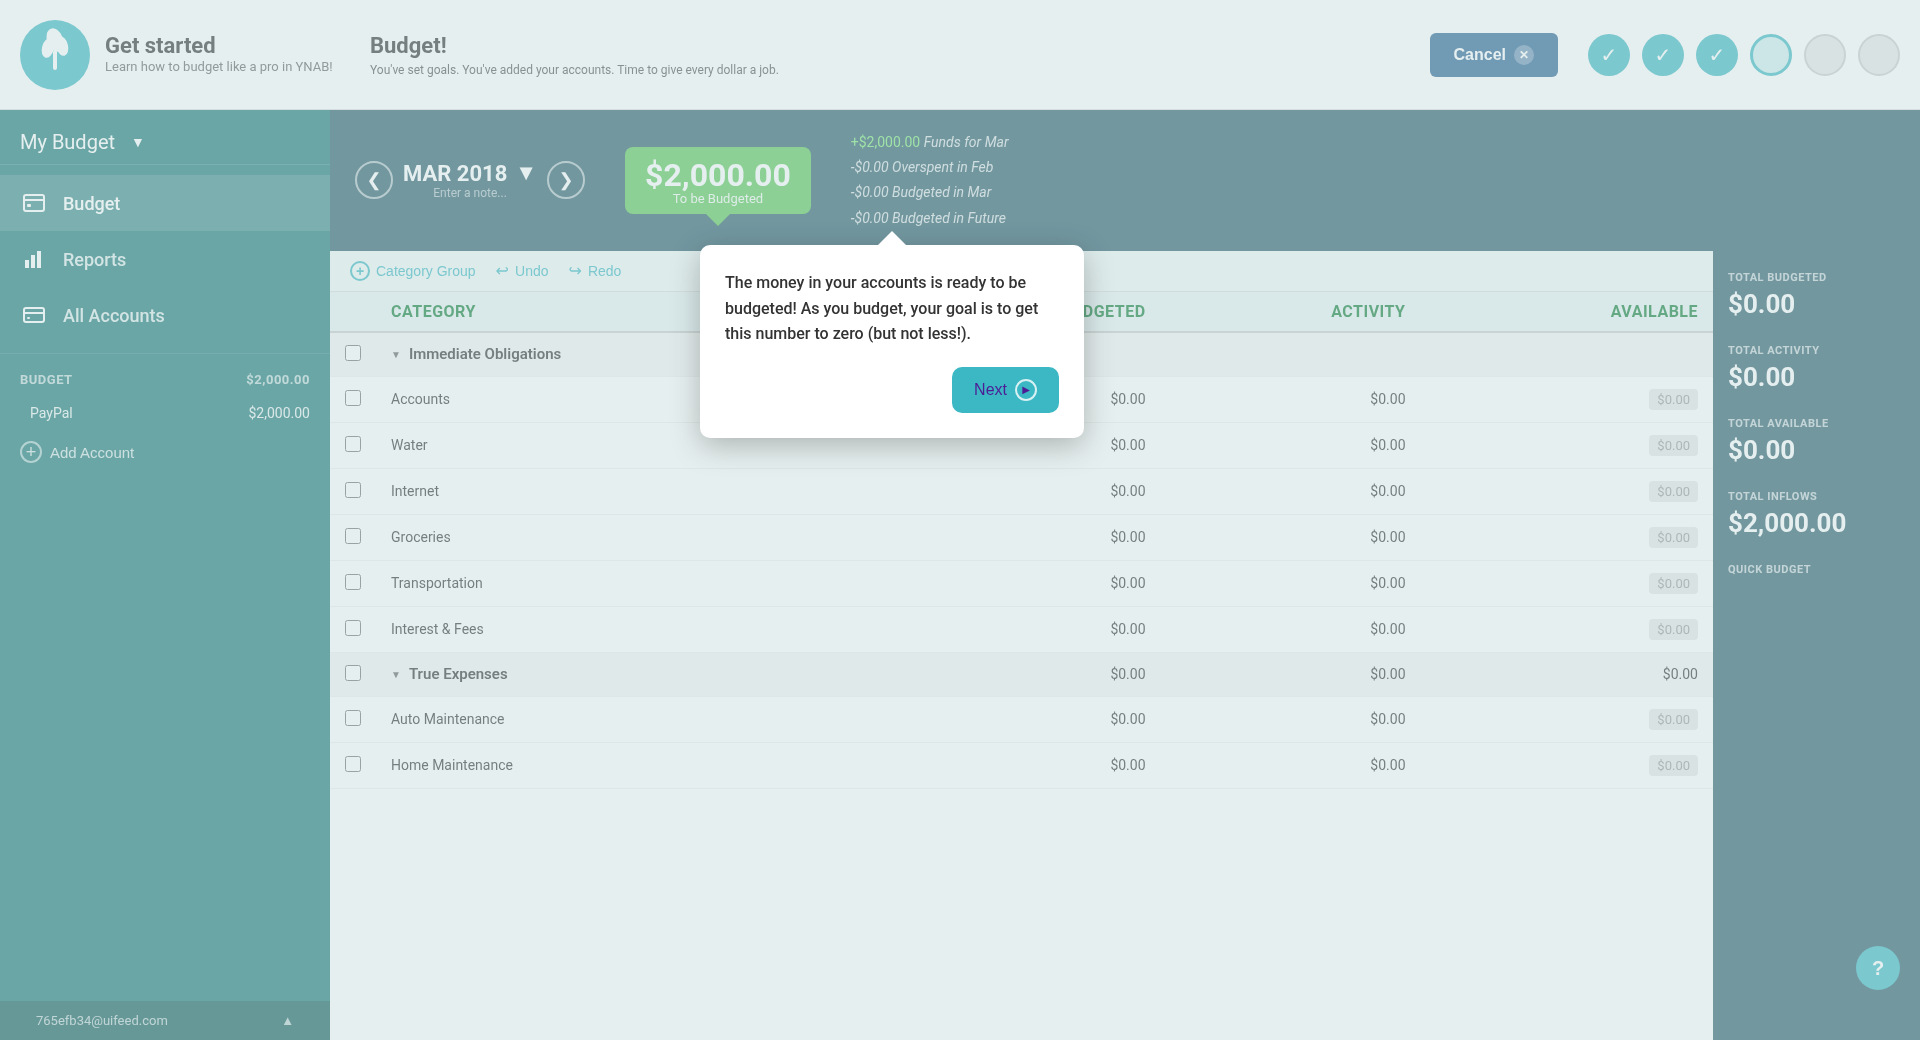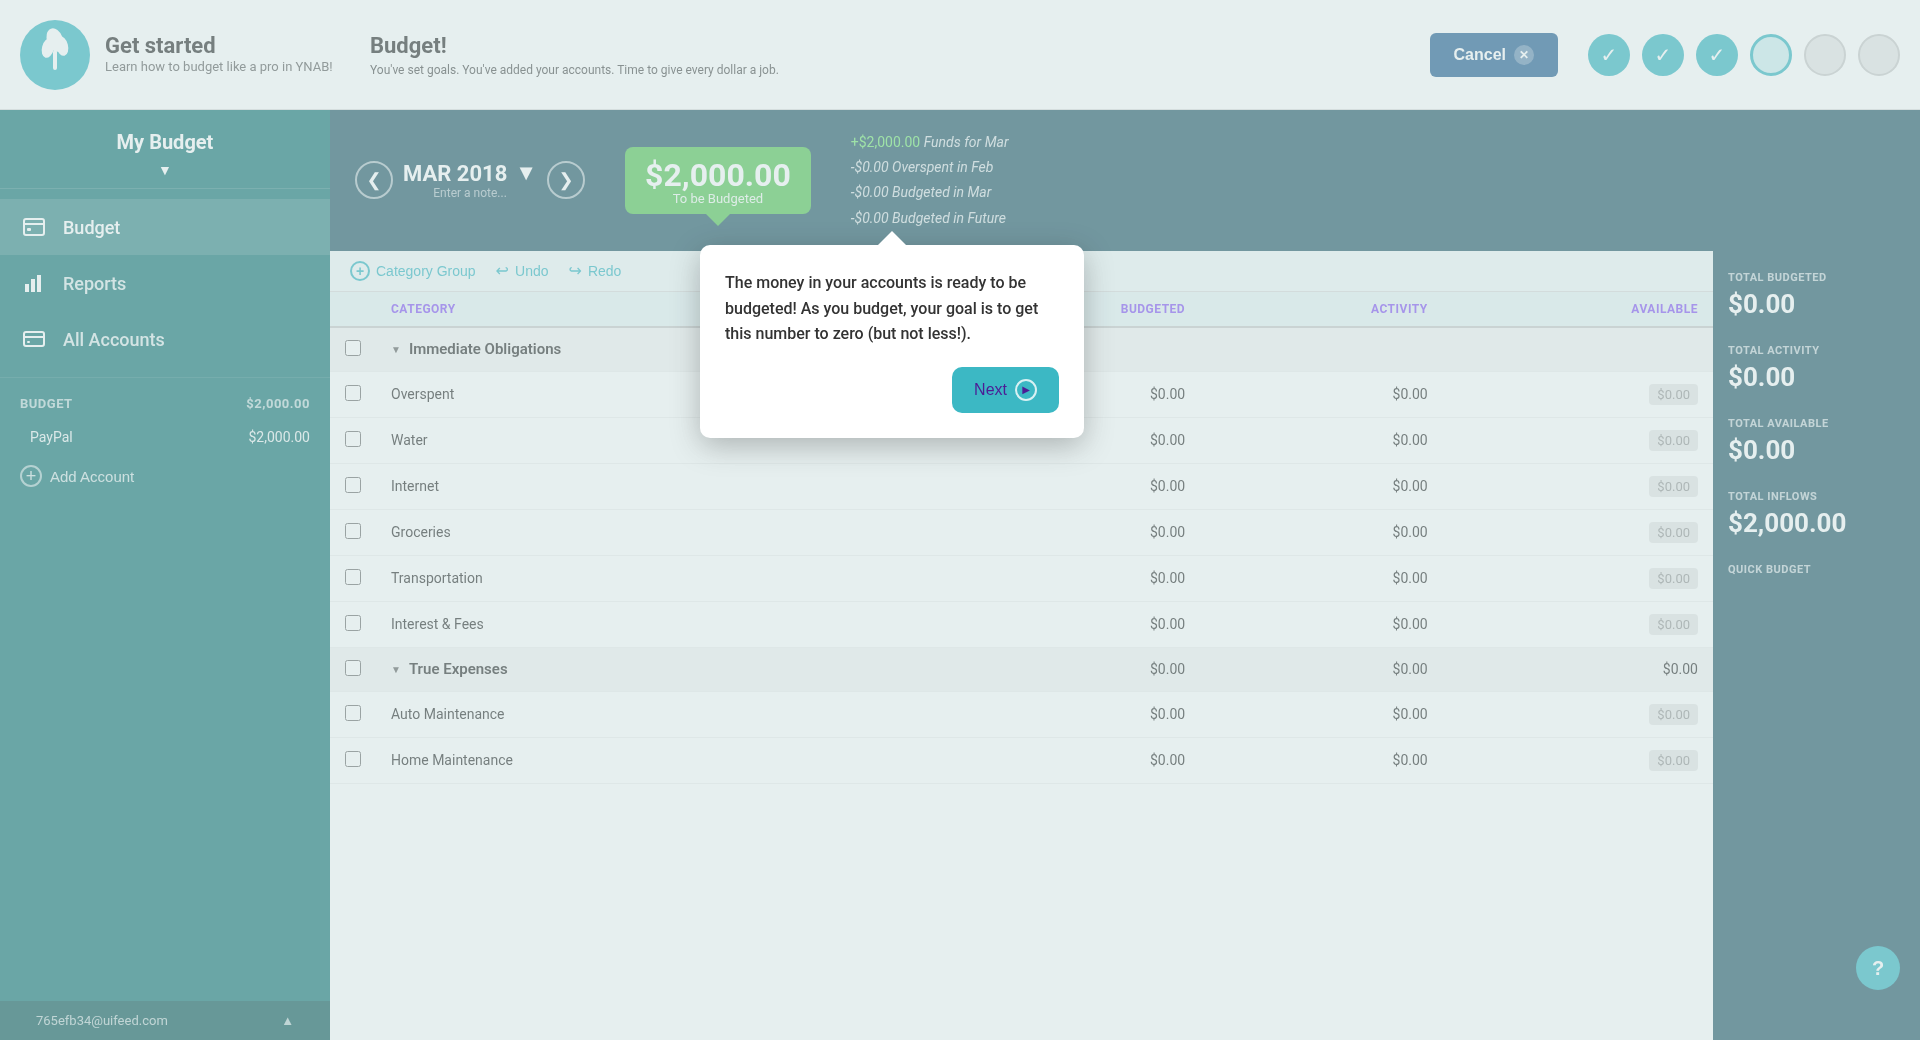--- a/index.html
+++ b/index.html
@@ -115,27 +115,26 @@
       display: flex;
       flex-direction: column;
       position: relative;
     }
     .sidebar-header {
       padding: 20px 20px 10px 20px;
       border-bottom: 1px solid rgba(255,255,255,0.15);
     }
     .sidebar-title {
       font-size: 20px;
-      font-weight: 700;
-      color: white;
-      display: flex;
-      align-items: center;
-      gap: 8px;
-      cursor: pointer;
-      flex-direction: column;
+      font-weight: 400;
+      color: white;
+      display: flex;
+      align-items: center;
+      gap: 16px;
+      cursor: pointer;
     }
     .sidebar-title .arrow {
       font-size: 14px;
     }
     .sidebar-nav {
       padding: 10px 0;
     }
     .sidebar-nav-item {
       display: flex;
       align-items: center;
@@ -336,23 +335,23 @@
       width: 100%;
       border-collapse: collapse;
     }
     .budget-table thead tr {
       background: #e8f4f5;
       border-bottom: 2px solid #ccc;
     }
     .budget-table thead th {
       padding: 10px 15px;
       text-align: left;
-      font-size: 12px;
-      font-weight: 700;
-      color: #8b5cf6;
+      font-size: 16px;
+      font-weight: 700;
+      color: #15803d;
       letter-spacing: 0.5px;
       text-transform: uppercase;
     }
     .budget-table thead th.right { text-align: right; }
     .budget-table tbody tr {
       border-bottom: 1px solid #f0f0f0;
     }
     .budget-table .category-group-row {
       background: #f5f5f5;
     }
@@ -692,21 +691,21 @@
                       <span class="triangle">▼</span>
                       <span>Immediate Obligations</span>
                     </span>
                   </td>
                 <td class="right"></td>
                 <td class="right"></td>
                 <td class="right"></td>
               </tr>
               <tr>
                 <td class="checkbox-cell"><input type="checkbox" class="cb" style=""></td>
-                <td>Overspent</td>
+                <td>Accounts</td>
                 <td class="right">$0.00</td>
                 <td class="right">$0.00</td>
                 <td class="right">
                     <span class="available-badge zero">$0.00</span>
                   </td>
               </tr>
               <tr>
                 <td class="checkbox-cell"><input type="checkbox" class="cb" style=""></td>
                 <td>Water</td>
                 <td class="right">$0.00</td>

